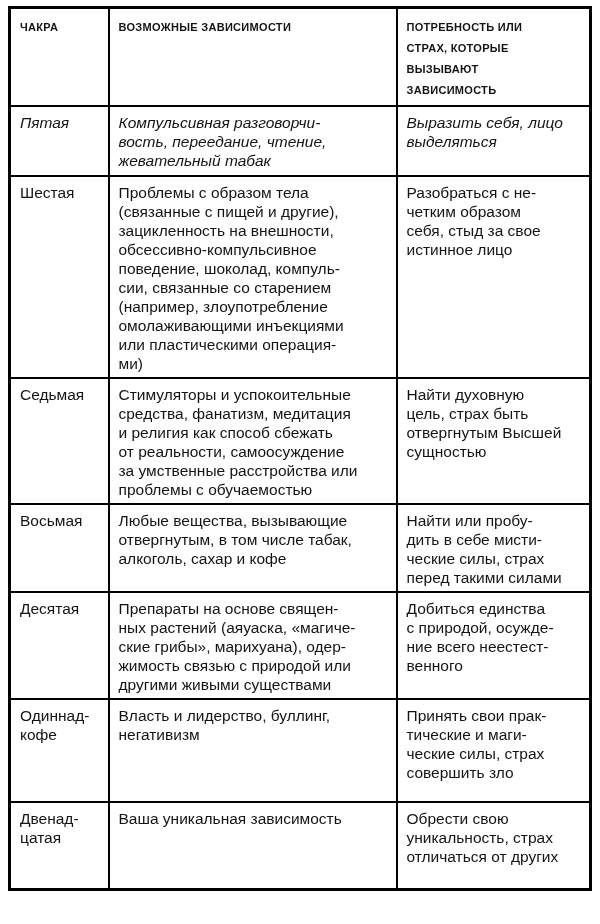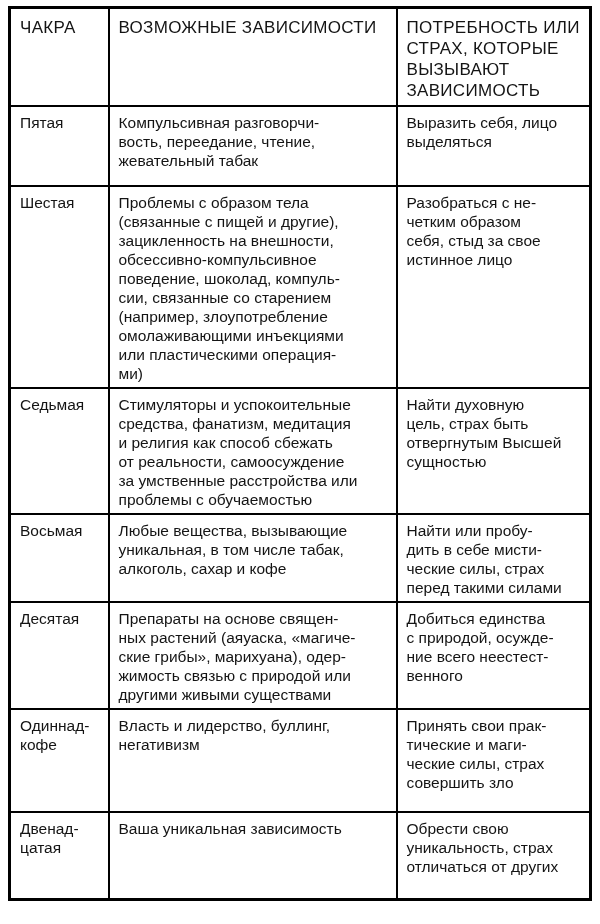--- a/index.html
+++ b/index.html
@@ -30,33 +30,33 @@
     border: 2px solid #000000;
     vertical-align: top;
     text-align: left;
     color: #141414;
     white-space: pre-line;
     padding: 6px 6px 4px 9px;
     overflow: hidden;
     box-sizing: border-box;
   }
   .chakra-table th {
-    font-size: 17px;
+    font-size: 11px;
     line-height: 21px;
-    font-weight: normal;
+    font-weight: bold;
     letter-spacing: 0.3px;
     padding-top: 8px;
   }
   .chakra-table td {
     font-size: 15.5px;
     line-height: 19px;
     font-weight: normal;
   }
   thead tr              { height: 93px; }
-  tbody tr:nth-child(1) { height: 80px; }
+  tbody tr:nth-child(1) { height: 70px; font-style: italic; }
   tbody tr:nth-child(2) { height: 201px; }
   tbody tr:nth-child(3) { height: 105px; }
   tbody tr:nth-child(4) { height: 87px; }
   tbody tr:nth-child(5) { height: 68px; }
   tbody tr:nth-child(6) { height: 103px; }
   tbody tr:nth-child(7) { height: 87px; }
   tbody tr:nth-child(8) { height: 63px; }
 </style>
 </head>
 <body>
@@ -113,21 +113,21 @@
 за умственные расстройства или
 проблемы с обучаемостью</td>
         <td>Найти духовную
 цель, страх быть
 отвергнутым Высшей
 сущностью</td>
       </tr>
       <tr>
         <td>Восьмая</td>
         <td>Любые вещества, вызывающие
-уникальная, в том числе табак,
+отвергнутым, в том числе табак,
 алкоголь, сахар и кофе</td>
         <td>Найти или пробу-
 дить в себе мисти-
 ческие силы, страх
 перед такими силами</td>
       </tr>
       <tr>
         <td>Десятая</td>
         <td>Препараты на основе священ-
 ных растений (аяуаска, «магиче-

